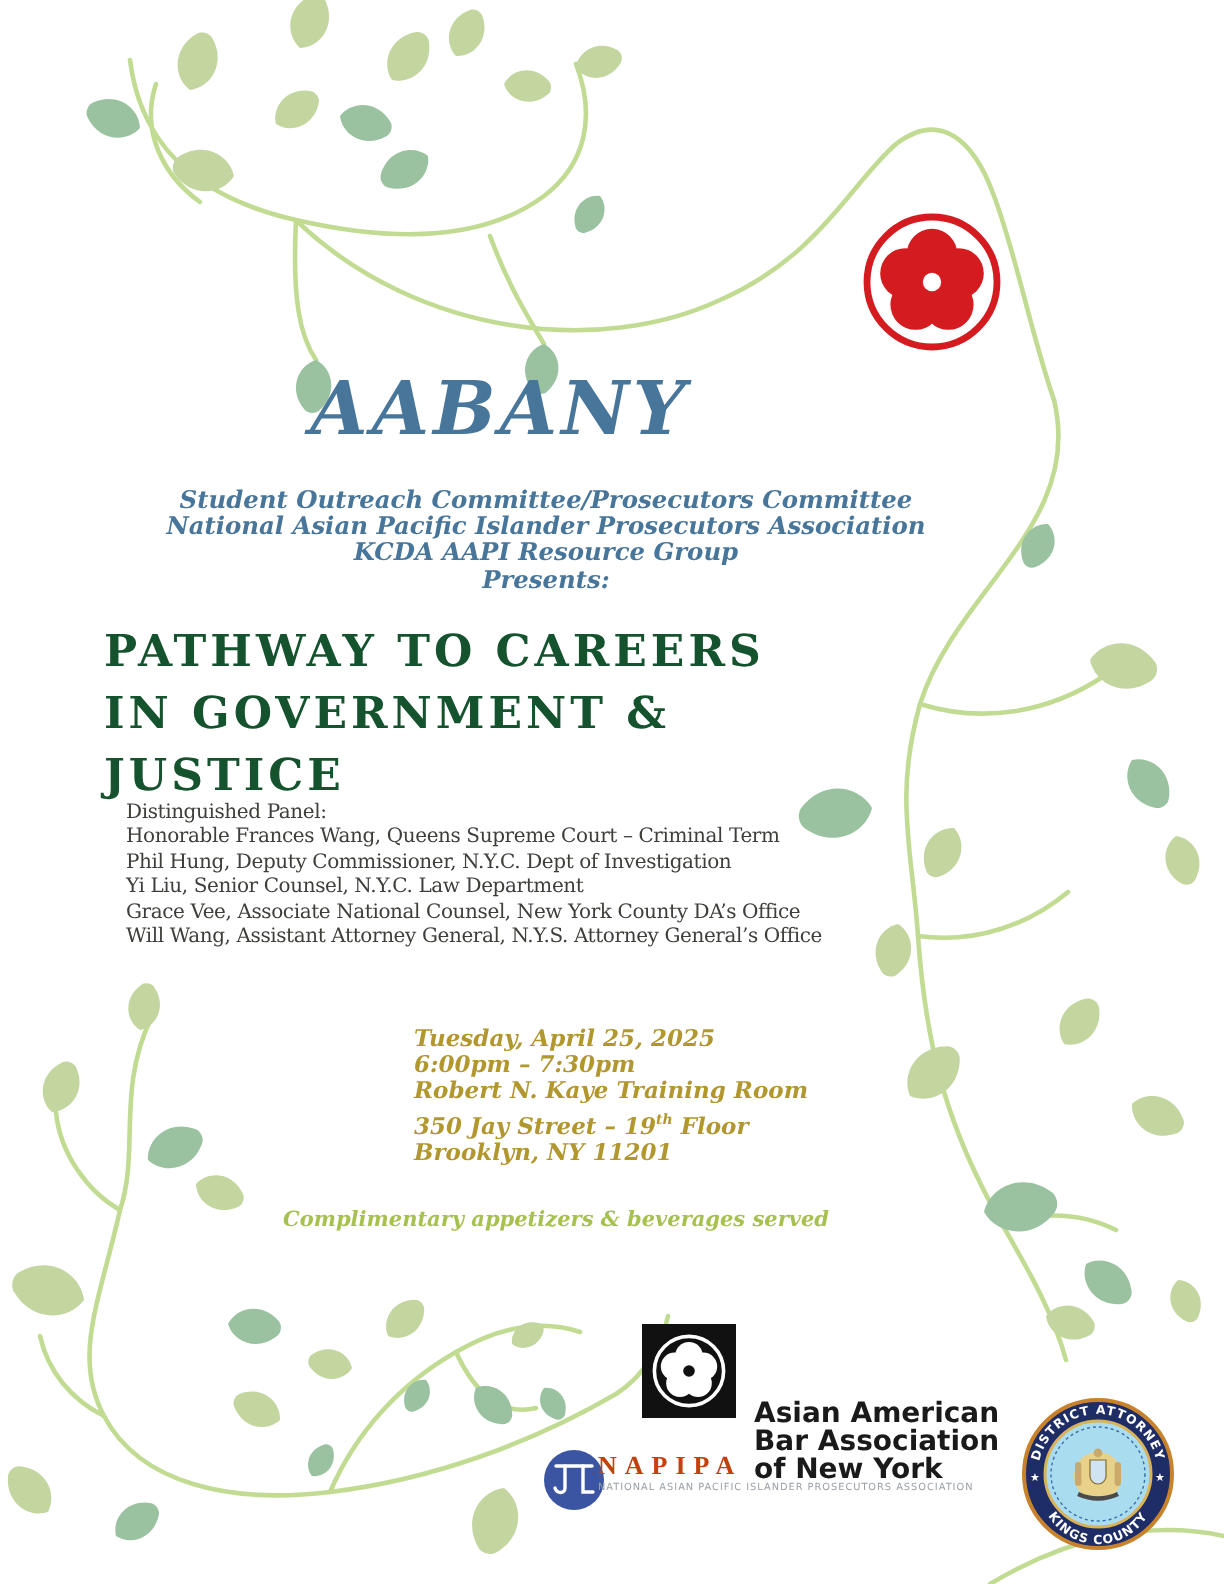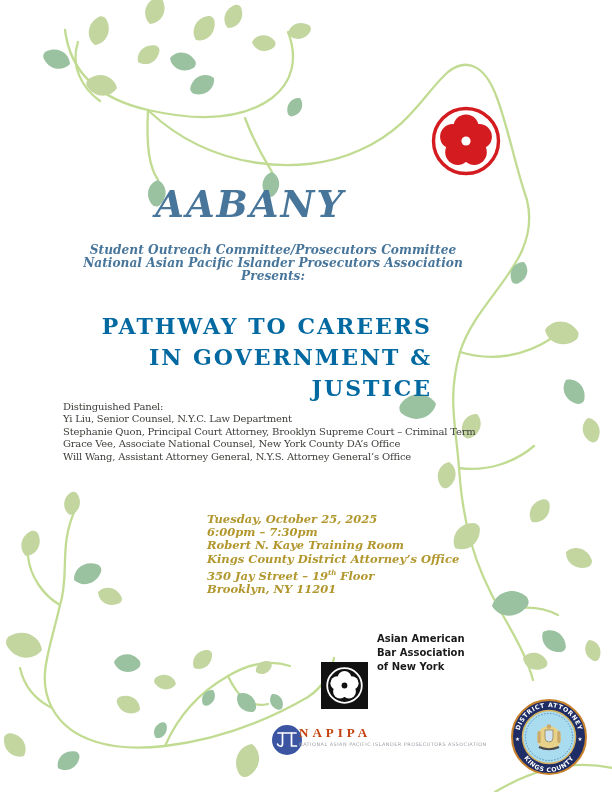--- a/index.html
+++ b/index.html
@@ -9,31 +9,31 @@
   #vines{position:absolute;left:0;top:0;z-index:0;}
   .content{z-index:2;}
   .lf-l{fill:#c3d6a0;}
   .lf-s{fill:#9ac2a0;}
   .stem{fill:none;stroke:#c1dc92;stroke-width:2.3;stroke-linecap:round;}
 
   .org{left:55px;top:182px;width:390px;text-align:center;
        font-style:italic;font-weight:700;font-size:37px;letter-spacing:2px;color:#48769b;}
   .committee{left:55px;top:244px;width:390px;text-align:center;
        font-style:italic;font-weight:700;font-size:12.2px;line-height:13.2px;color:#48769b;margin-left:23px;}
-  .title-orange{left:52px;top:311px;width:380px;text-align:right;
-       font-weight:700;font-size:22px;line-height:31px;letter-spacing:2px;color:#0369a1;}
+  .title-orange{left:52px;top:311px;width:380px;text-align:left;
+       font-weight:700;font-size:22px;line-height:31px;letter-spacing:2px;color:#14532d;}
   .panel{left:63px;top:401px;font-size:10px;line-height:12.45px;letter-spacing:-0.2px;
        color:#3f3e3a;white-space:nowrap;}
   .details{left:207px;top:513px;font-style:italic;font-weight:600;
        font-size:11.5px;line-height:13.2px;color:#b2972e;white-space:nowrap;}
   .details sup{font-size:7px;text-align:center;}
   .notes{left:38px;top:605px;width:480px;text-align:center;font-style:italic;font-weight:600;
        font-size:10.5px;line-height:11.5px;color:#a6c14e;}
-  .aabany-text{left:377px;top:632px;font-family:"DejaVu Sans",sans-serif;font-weight:700;
-       font-size:10px;line-height:13.8px;color:#1a1a1a;}
+  .aabany-text{left:377px;top:701px;font-family:"DejaVu Sans",sans-serif;font-weight:700;
+       font-size:14px;line-height:13.8px;color:#1a1a1a;}
   .napipa-word{left:299px;top:725px;font-family:Liberation Serif, serif;font-weight:600;
        font-size:13px;letter-spacing:4px;color:#c2410c;}
   .napipa-tag{left:299px;top:741px;font-family:"DejaVu Sans",sans-serif;
        font-size:4.9px;letter-spacing:0.5px;color:#9aa0a7;white-space:nowrap;}
 </style>
 </head>
 <body>
 
 <div id="page">
 
@@ -117,46 +117,48 @@
       <circle cx="-13.3" cy="-4.3" r="12.6"></circle>
       <circle r="14"></circle>
     </g>
     <circle r="4.6" fill="#ffffff"></circle>
   </svg>
 
   <div class="abs content org">AABANY</div>
   <div class="abs content committee">
     <div>Student Outreach Committee/Prosecutors Committee</div>
     <div>National Asian Pacific Islander Prosecutors Association</div>
+    <div>KCDA AAPI Resource Group</div>
     <div>Presents:</div>
   </div>
 
   <div class="abs content title-orange">
     <div>PATHWAY TO CAREERS</div>
     <div>IN GOVERNMENT &amp; JUSTICE</div>
   </div>
 
   <div class="abs content panel">
     <div>Distinguished Panel:</div>
+    <div>Honorable Frances Wang, Queens Supreme Court – Criminal Term</div>
+    <div>Phil Hung, Deputy Commissioner, N.Y.C. Dept of Investigation</div>
     <div>Yi Liu, Senior Counsel, N.Y.C. Law Department</div>
-    <div>Stephanie Quon, Principal Court Attorney, Brooklyn Supreme Court – Criminal Term</div>
     <div>Grace Vee, Associate National Counsel, New York County DA’s Office</div>
     <div>Will Wang, Assistant Attorney General, N.Y.S. Attorney General’s Office</div>
   </div>
 
   <div class="abs content details">
-    <div>Tuesday, October 25, 2025</div>
+    <div>Tuesday, April 25, 2025</div>
     <div>6:00pm – 7:30pm</div>
     <div>Robert N. Kaye Training Room</div>
-    <div>Kings County District Attorney’s Office</div>
     <div><span>350 Jay Street – 19</span><sup>th</sup><span> Floor</span></div>
     <div>Brooklyn, NY 11201</div>
   </div>
 
   <div class="abs content notes">
+    <div>Complimentary appetizers &amp; beverages served</div>
   </div>
 
   <svg class="abs content" style="left:321px;top:662px;" width="47" height="47" viewBox="-23.5 -23.5 47 47">
     <rect x="-23.5" y="-23.5" width="47" height="47" fill="#111111"></rect>
     <circle r="17.3" fill="none" stroke="#ffffff" stroke-width="1.8"></circle>
     <g fill="#ffffff">
       <circle cx="0" cy="-7.6" r="6.9"></circle>
       <circle cx="7.2" cy="-2.3" r="6.9"></circle>
       <circle cx="4.5" cy="6.1" r="6.9"></circle>
       <circle cx="-4.5" cy="6.1" r="6.9"></circle>

